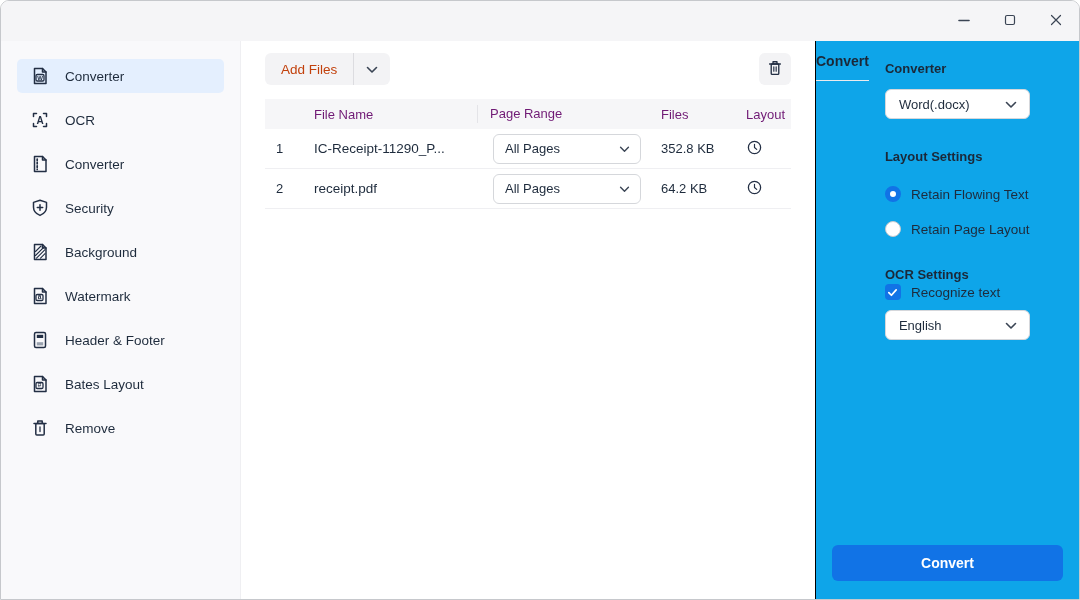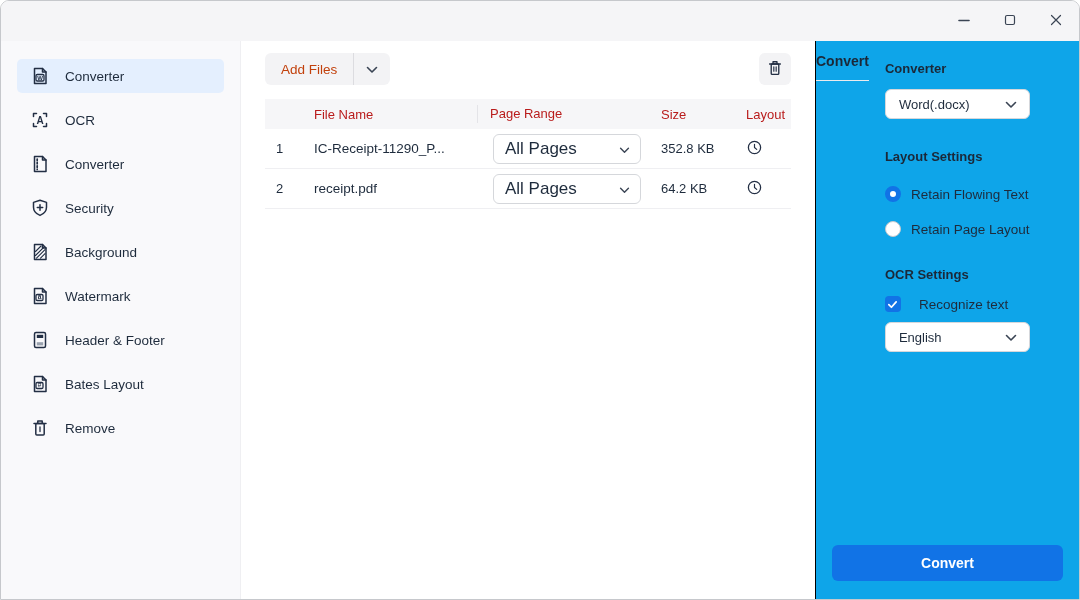--- a/index.html
+++ b/index.html
@@ -70,21 +70,21 @@
   .icon-btn {
     width: 32px; height: 32px; border: none; border-radius: 6px;
     background: #F3F3F5; cursor: pointer;
     display: flex; align-items: center; justify-content: center;
   }
   
   .file-table { margin-top: 14px; font-size: 13px; }
   .t-head {
     display: grid; grid-template-columns: 40px 172px 168px 86px 60px;
     background: #F6F6F8; height: 30px; align-items: center;
-    color: #b91c1c;
+    color: #701a75;
   }
   .t-head .h-cell { padding-left: 9px; }
   .t-head .h-index { padding-left: 10px; }
   .t-head .h-range { padding-left: 12px; border-left: 1px solid #E4E4E8; height: 18px; line-height: 18px; }
   .t-head .h-size { padding-left: 16px; }
   .t-head .h-state { padding-left: 15px; }
   .t-row {
     display: grid; grid-template-columns: 40px 172px 168px 86px 60px;
     height: 40px; align-items: center;
     border-bottom: 1px solid #EFEFF2;
@@ -92,21 +92,21 @@
   }
   .t-row .c-index { padding-left: 11px; color: #1E2B3C; }
   .t-row .c-name { padding-left: 9px; white-space: nowrap; overflow: hidden; font-size: 13.5px; }
   .t-row .c-range { padding-left: 16px; }
   .t-row .c-size { padding-left: 16px; }
   .t-row .c-state { padding-left: 15px; display: flex; }
   .range-select {
     width: 148px; height: 30px;
     background: #fff; border: 1px solid #D5D7DB; border-radius: 6px;
     display: flex; align-items: center; justify-content: space-between;
-    padding: 0 10px 0 11px; cursor: pointer; font-size: 17px;
+    padding: 0 10px 0 11px; cursor: pointer; font-size: 13px;
   }
   
   .panel {
     width: 264px; flex: 0 0 264px;
     background: #0ea5e9;
     border-left: 1px solid #000000;
     display: flex; flex-direction: row;
     position: relative;
   }
   .panel-header {
@@ -126,21 +126,21 @@
   .chev { stroke: #3A4454; fill: none; stroke-width: 1.6; stroke-linecap: round; stroke-linejoin: round; }
   .radio-row { display: flex; align-items: center; gap: 10px; font-size: 13.5px; cursor: pointer; }
   .radio-row.first { margin-top: 22px; }
   .radio-row.second { margin-top: 19px; }
   .radio {
     width: 16px; height: 16px; border-radius: 50%; flex: 0 0 16px;
     background: #fff; border: 1px solid #C7C9CD;
   }
   .radio.checked { border: 5px solid #1173E6; }
   .mt-30 { margin-top: 30px; }
-  .check-row { margin-top: 14px; display: flex; align-items: center; gap: 18px; font-size: 13.5px; cursor: pointer; }
+  .check-row { margin-top: 2px; display: flex; align-items: center; gap: 10px; font-size: 13.5px; cursor: pointer; }
   .checkbox {
     width: 16px; height: 16px; border-radius: 4px; flex: 0 0 16px;
     background: #1173E6; display: flex; align-items: center; justify-content: center;
   }
   .lang-select { margin-top: 10px; }
   .convert-btn {
     position: absolute; left: 16px; right: 16px; bottom: 18px;
     height: 36px; border: none; border-radius: 6px;
     background: #1173E6; color: #fff;
     font-size: 14px; font-weight: bold; cursor: pointer;
@@ -311,21 +311,21 @@
             </svg>
           </span>
         </button>
       </div>
 
       <div class="file-table">
         <div class="t-head">
           <div class="h-cell h-index"></div>
           <div class="h-cell">File Name</div>
           <div class="h-cell h-range">Page Range</div>
-          <div class="h-cell h-size">Size</div>
+          <div class="h-cell h-size">Files</div>
           <div class="h-cell h-state">Layout</div>
         </div>
 
         <div class="t-row">
           <div class="c-index">1</div>
           <div class="c-name">IC-Receipt-11290_P...</div>
           <div class="c-range">
             <div class="range-select">
               <span>All Pages</span>
               <span>

